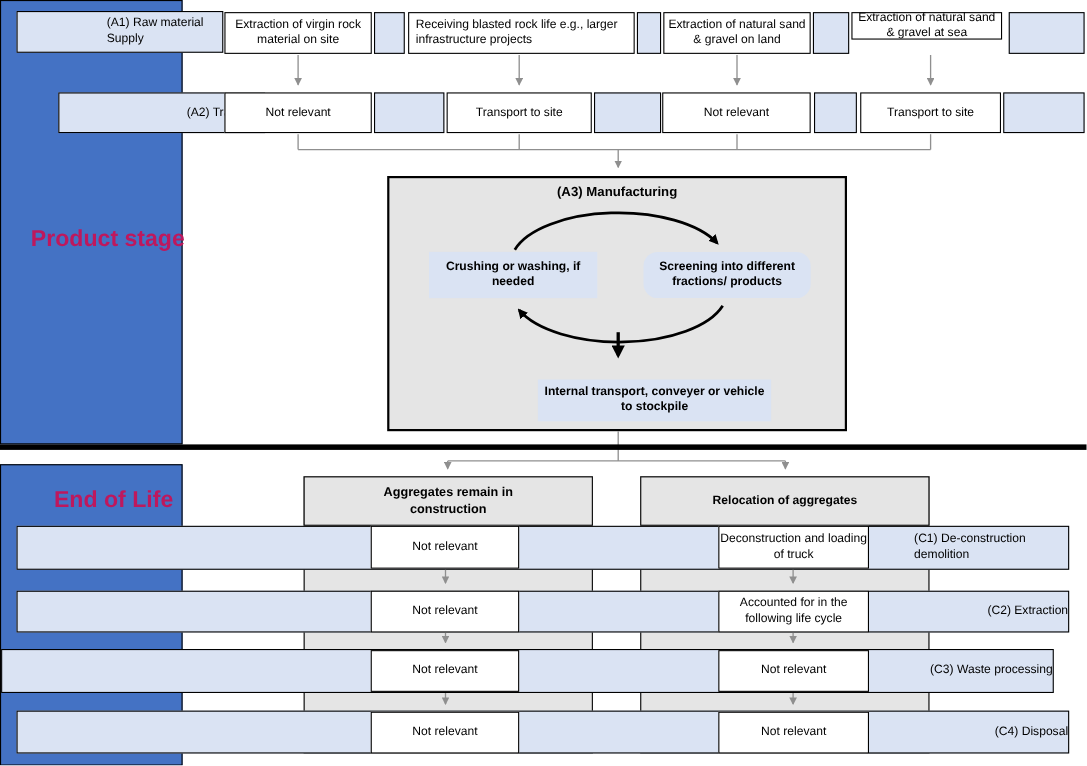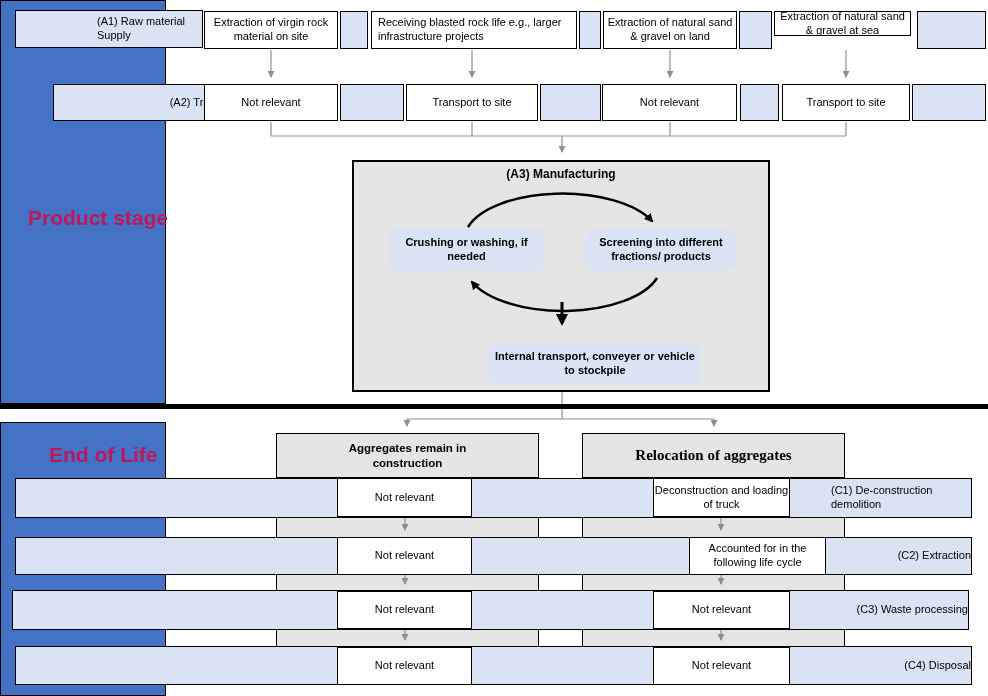--- a/index.html
+++ b/index.html
@@ -39,21 +39,21 @@
 
   <div class="abs panel z1" style="left:276px;top:433px;width:263px;height:252px;border:1px solid #000;"></div>
   <div class="abs panel z1" style="left:582px;top:433px;width:263px;height:252px;border:1px solid #000;"></div>
 
   <div class="box light leftalign z2" style="left:15px;top:478px;width:957px;height:40px;padding-left:18px;">
     <span class="w140">(C1) De-construction demolition</span>
   </div>
   <div class="box light leftalign z2" style="left:15px;top:537px;width:957px;height:38px;padding-left:18px;">
     <span>(C2) Extraction</span>
   </div>
-  <div class="box light leftalign z2" style="left:12px;top:590px;width:957px;height:40px;padding-left:25px;">
+  <div class="box light leftalign z2" style="left:1px;top:590px;width:957px;height:40px;padding-left:25px;">
     <span>(C3) Waste processing</span>
   </div>
   <div class="box light leftalign z2" style="left:15px;top:646px;width:957px;height:39px;padding-left:18px;">
     <span>(C4) Disposal</span>
   </div>
 
   <svg class="z3" width="988" height="696" viewBox="0 0 988 696">
     <defs>
       <marker id="mg" markerUnits="userSpaceOnUse" markerWidth="7" markerHeight="7" refX="6" refY="3.5" orient="auto">
         <path d="M0,0L7,3.5L0,7Z" fill="#8F8F8F"></path>
@@ -122,28 +122,28 @@
   <div class="box white z4" style="left:782px;top:84px;width:128px;height:37px;">Transport to site</div>
   <div class="box light z4" style="left:912px;top:84px;width:74px;height:37px;"></div>
 
   <div class="box light noborder bold z4" style="left:390px;top:229px;width:153px;height:42px;">Crushing or washing, if needed</div>
   <div class="box light noborder bold z4" style="left:585px;top:229px;width:152px;height:42px;border-radius:13px;">Screening into different fractions/ products</div>
   <div class="box light noborder bold z4" style="left:463px;top:345px;width:212px;height:38px;margin-left:26px;">Internal transport, conveyer or vehicle to stockpile</div>
 
   <div class="box panel bold z4" style="left:276px;top:433px;width:263px;height:45px;font-size:11.5px;">
     <span class="w150">Aggregates remain in construction</span>
   </div>
-  <div class="box panel bold z4" style="left:582px;top:433px;width:263px;height:45px;font-size:15px;font-family:Liberation Serif, serif;">
+  <div class="box panel bold z4" style="left:582px;top:433px;width:263px;height:45px;font-size:11px;">
     <span>Relocation of aggregates</span>
   </div>
 
   <div class="box white z4" style="left:337px;top:478px;width:135px;height:39px;">Not relevant</div>
   <div class="box white z4" style="left:653px;top:478px;width:137px;height:39px;">Deconstruction and loading of truck</div>
   <div class="box white z4" style="left:337px;top:537px;width:135px;height:38px;">Not relevant</div>
-  <div class="box white z4" style="left:653px;top:537px;width:137px;height:38px;margin-left:36px;">Accounted for in the following life cycle</div>
+  <div class="box white z4" style="left:653px;top:537px;width:137px;height:38px;">Accounted for in the following life cycle</div>
   <div class="box white z4" style="left:337px;top:591px;width:135px;height:38px;">Not relevant</div>
   <div class="box white z4" style="left:653px;top:591px;width:137px;height:38px;">Not relevant</div>
   <div class="box white z4" style="left:337px;top:647px;width:135px;height:38px;">Not relevant</div>
   <div class="box white z4" style="left:653px;top:647px;width:137px;height:38px;">Not relevant</div>
 
   <div class="abs z5" style="left:0;top:404px;width:988px;height:5px;background:#000;"></div>
 
 </div>
 
 </body></html>

